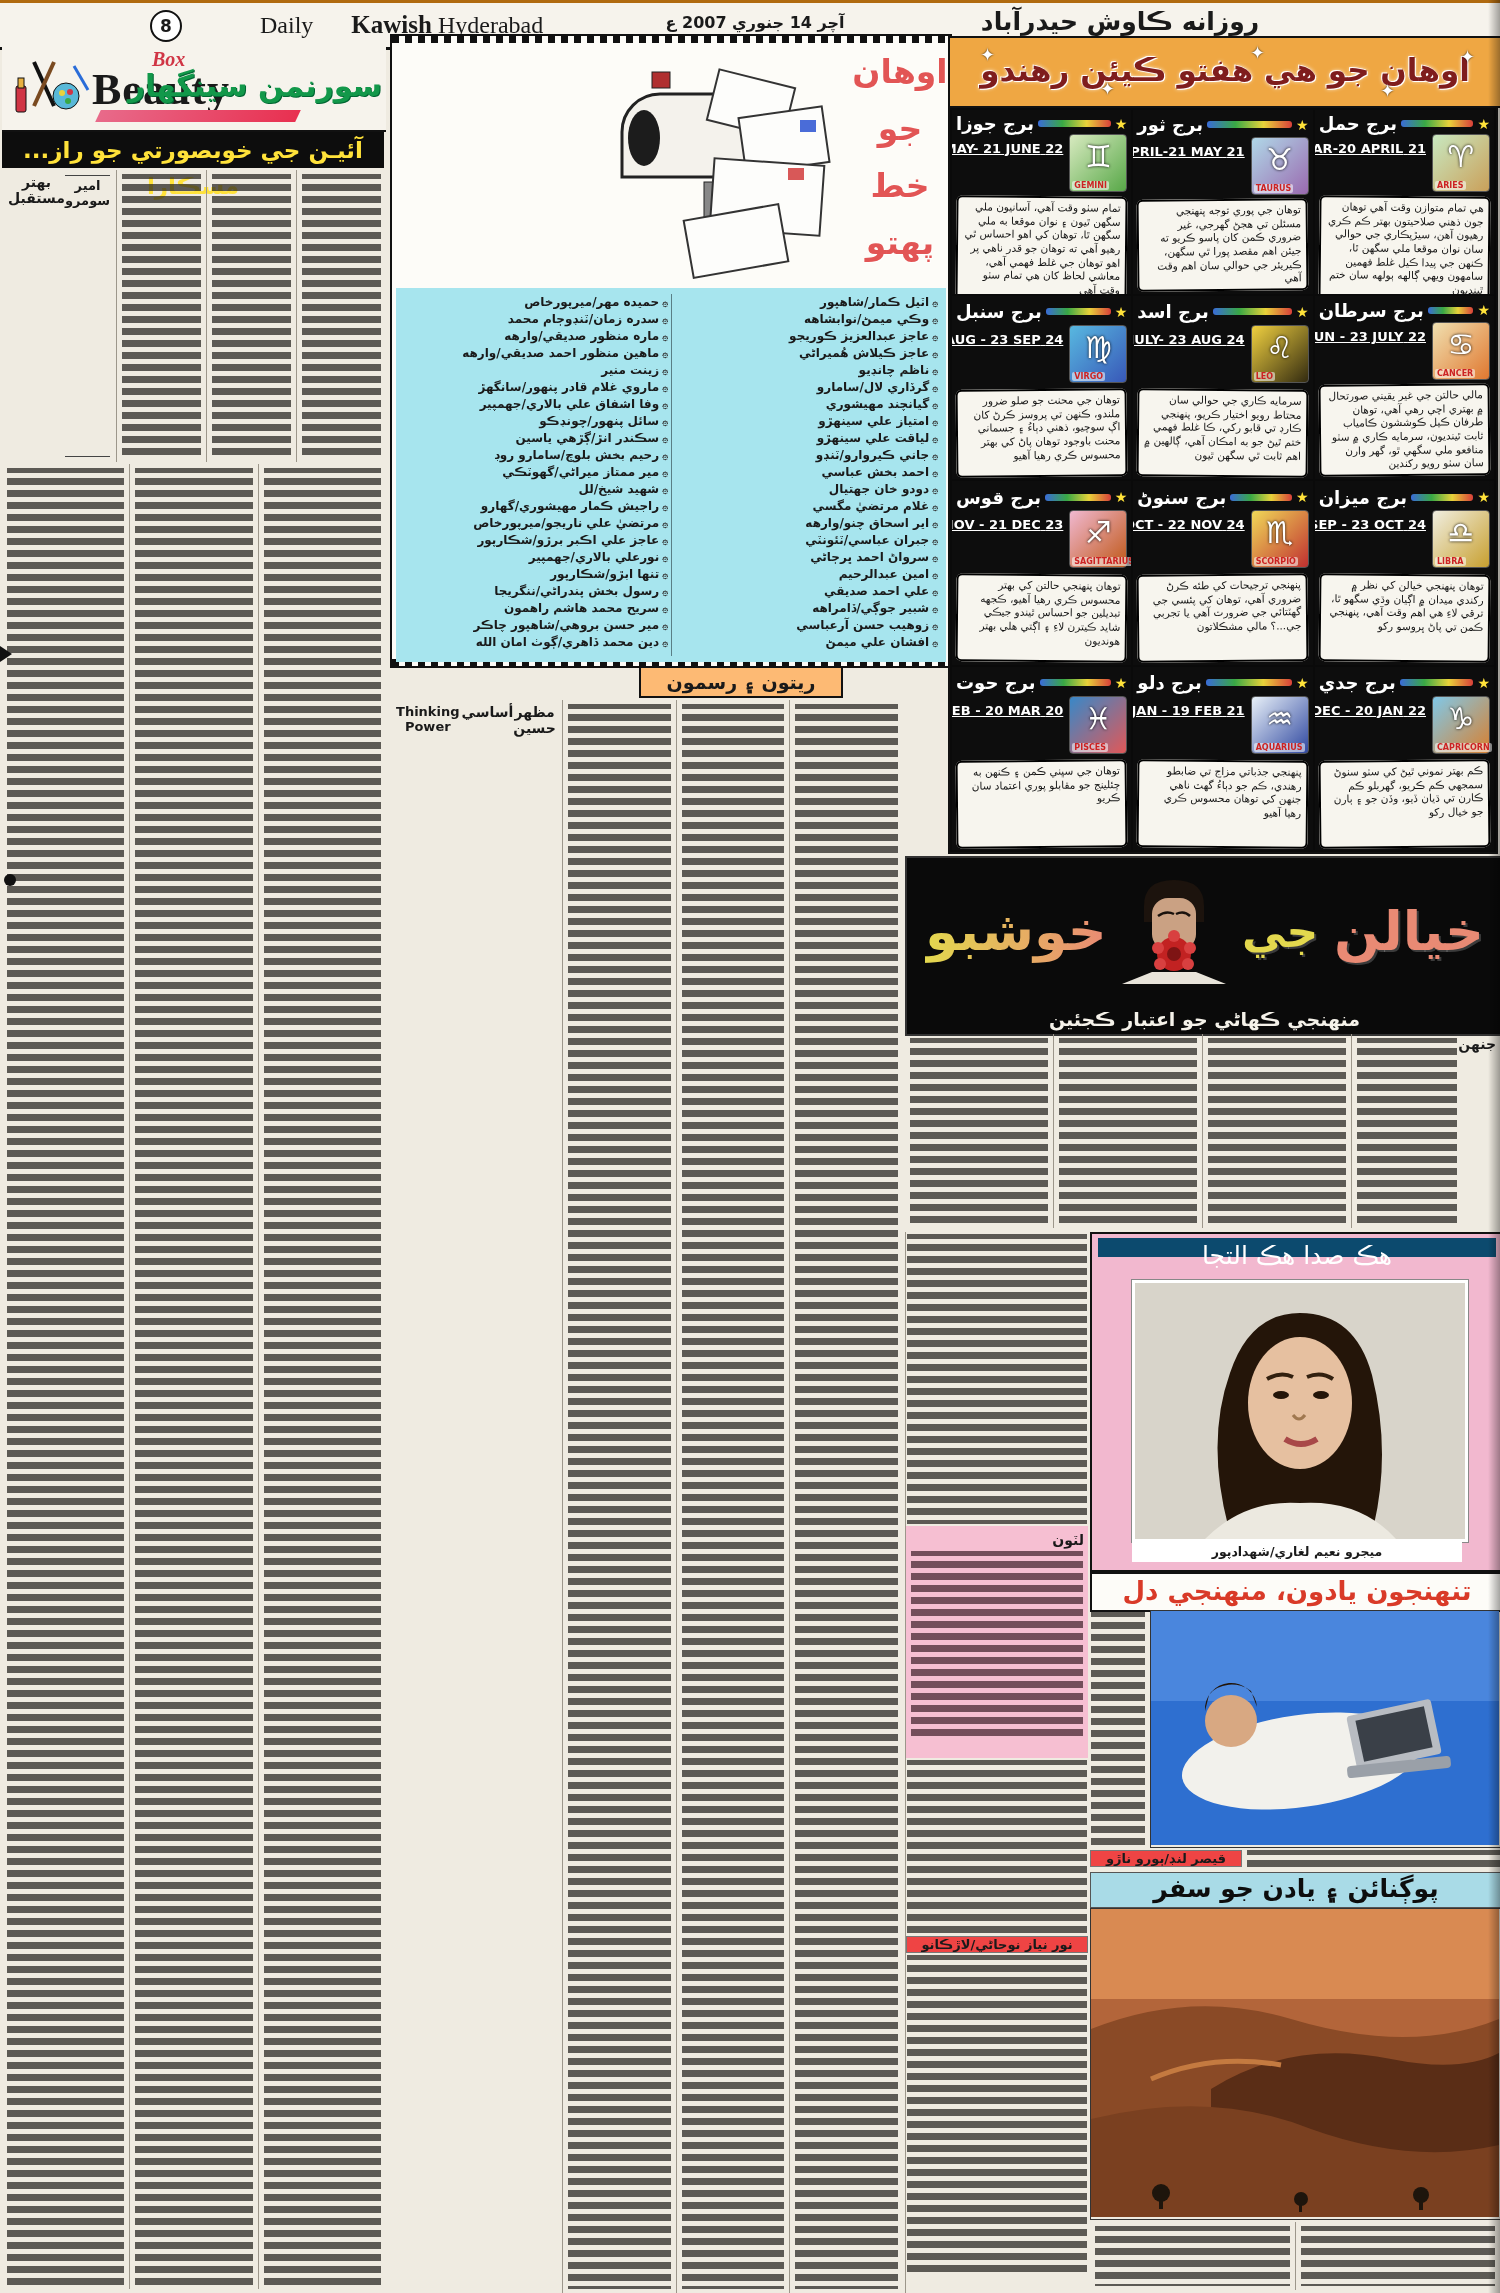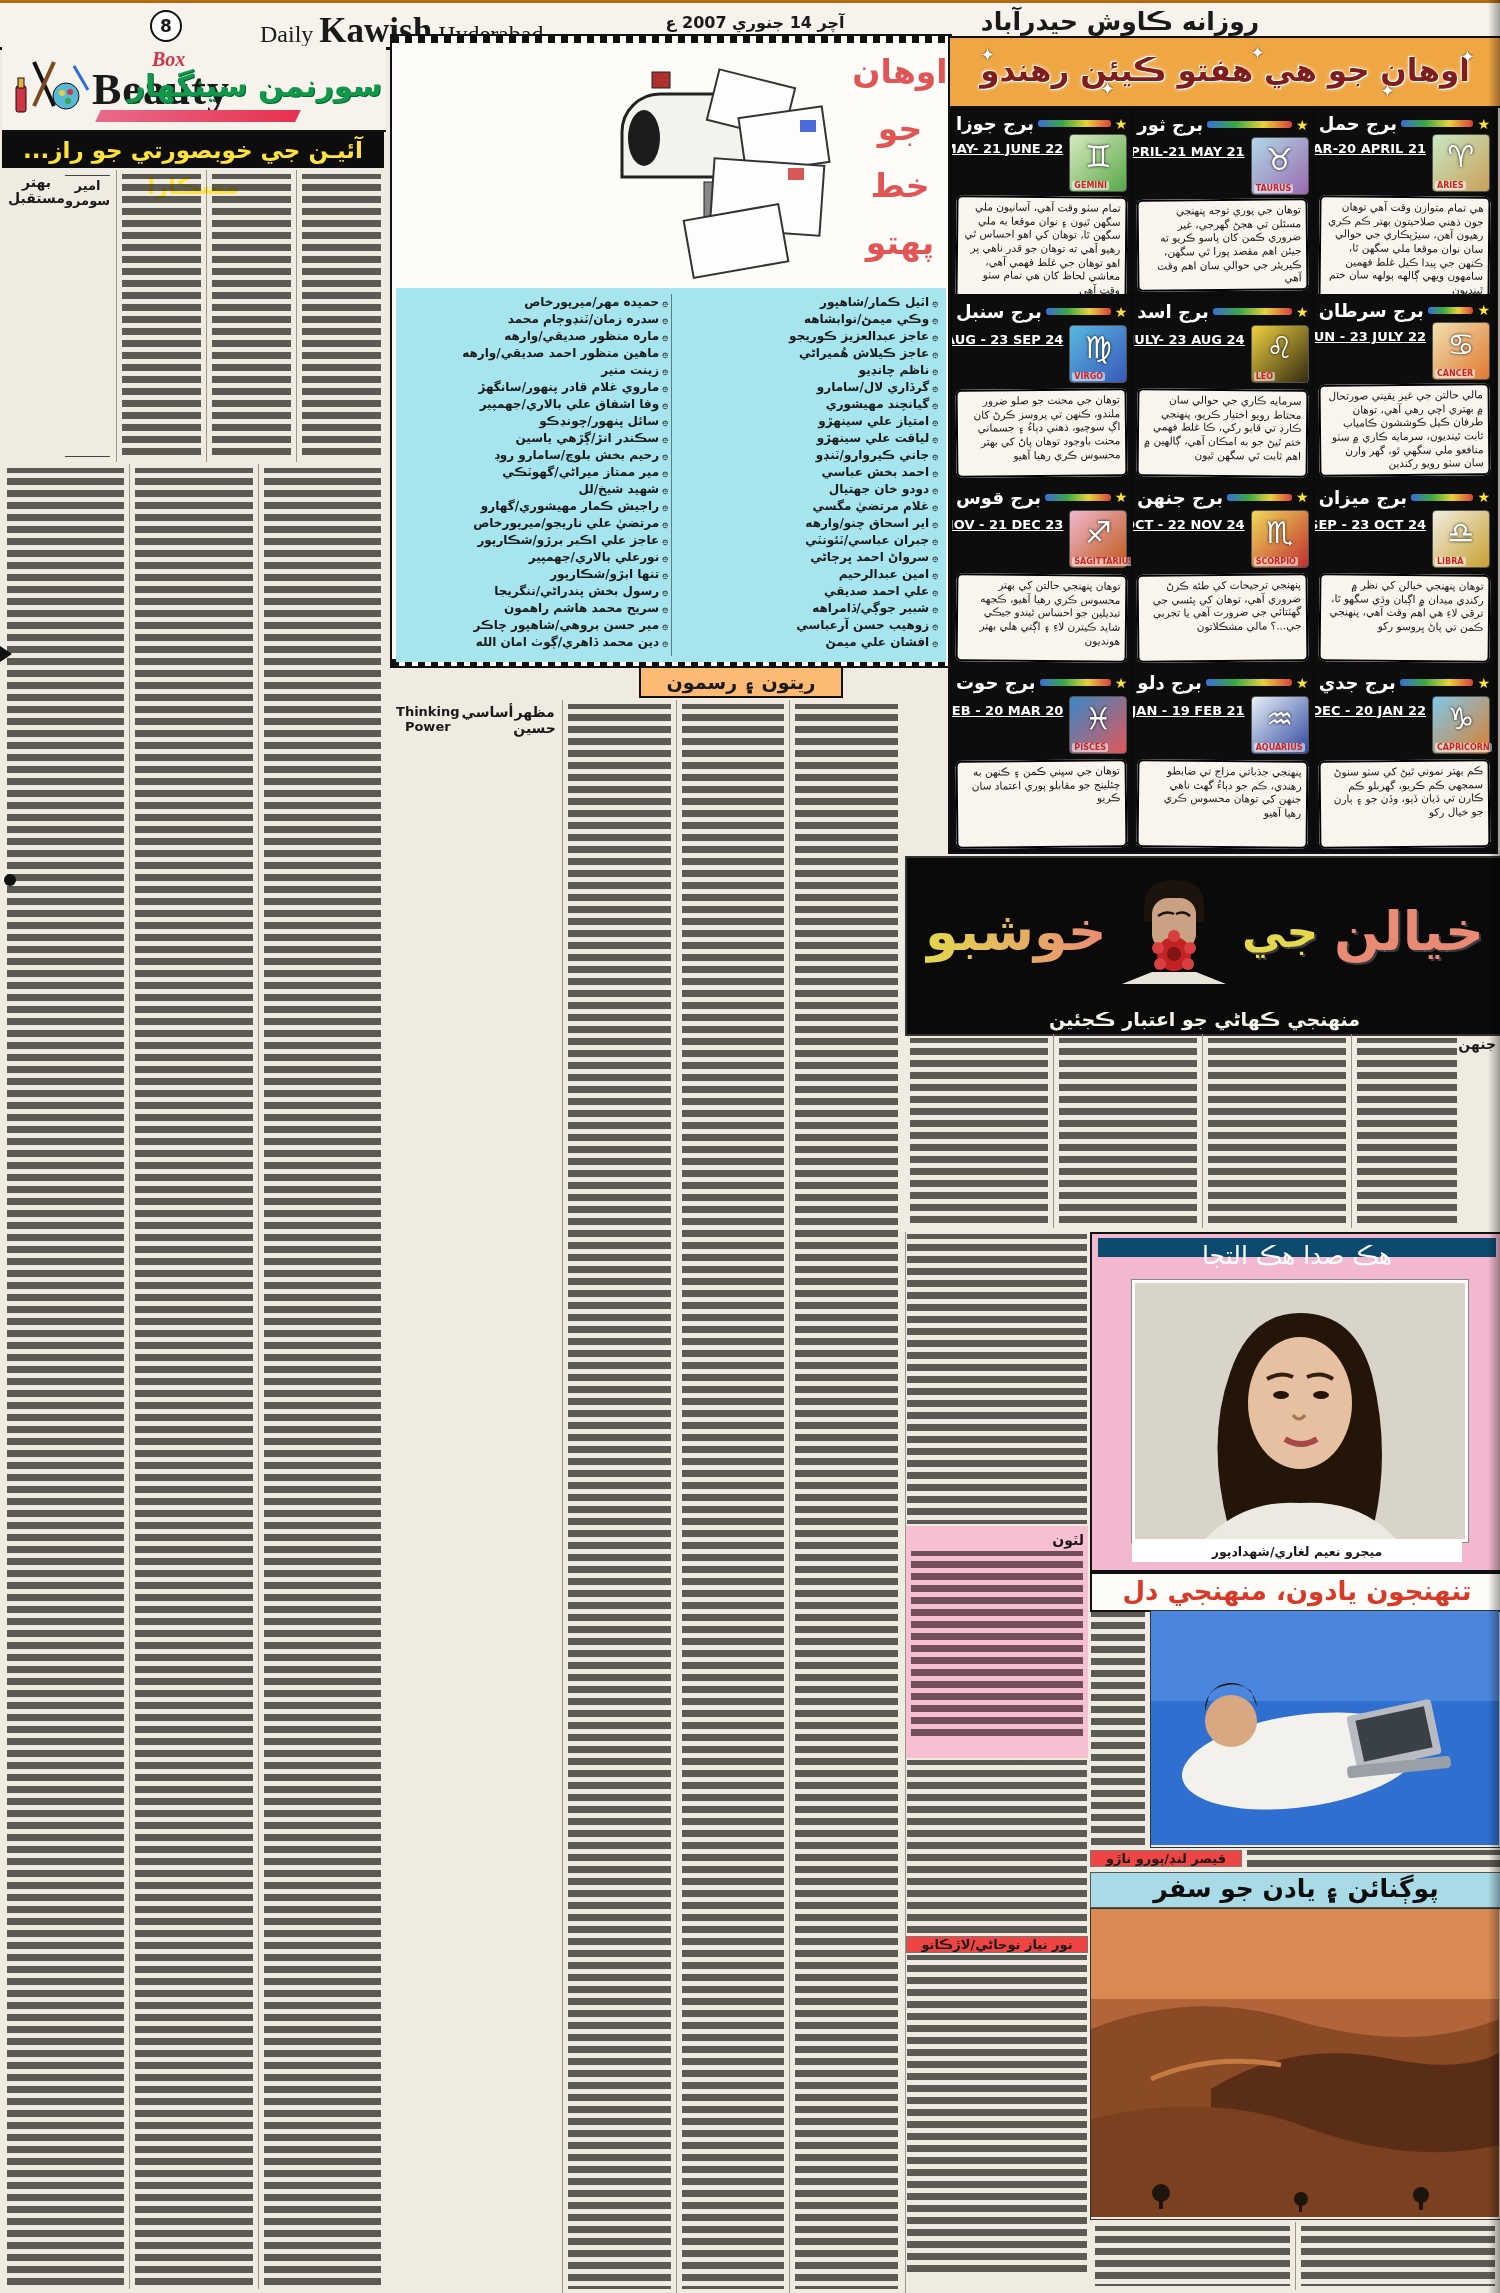--- a/index.html
+++ b/index.html
@@ -13,21 +13,21 @@
   .g.pinkink{background-image:repeating-linear-gradient(to bottom,rgba(60,30,40,.7) 0 7px,transparent 7px 12px);}
   .cols{display:flex;direction:rtl;}
   .cols>.col{flex:1;display:flex;flex-direction:row;border-left:1px solid #9c968a;padding:2px 4px;}
   .cols>.col:last-child{border-left:none;}
   .cols>.col>.g{flex:1;}
   
   .hdr{left:0;top:0;width:1500px;height:44px;background:#f6f3ec;border-top:3px solid #b06a10;border-bottom:3px solid #111;}
   .pagenum{left:150px;top:7px;width:28px;height:28px;border:2px solid #111;border-radius:50%;
            font-weight:bold;font-size:17px;text-align:center;line-height:28px;background:#fff;}
   .mast-en{left:260px;top:8px;font-family:"Liberation Serif",serif;font-size:24px;}
-  .mast-en b{font-size:35px;}
+  .mast-en b{font-size:25px;margin-left:32px;}
   .hdate{left:650px;top:10px;width:210px;font-size:16px;text-align:center;font-weight:bold;}
   .mast-ur{left:980px;top:4px;width:280px;font-size:25px;font-weight:bold;text-align:center;}
   
   .bhead{left:2px;top:46px;width:384px;height:84px;background:#f6f3ec;border-bottom:2px solid #111;}
   .bword{left:90px;top:18px;font-family:"Liberation Serif",serif;font-weight:bold;font-size:44px;letter-spacing:1px;}
   .bswash{left:96px;top:64px;width:200px;height:12px;background:linear-gradient(90deg,#e86a8a,#e83050);transform:skewX(-25deg);}
   .bbox{left:150px;top:2px;font-family:"Liberation Serif",serif;font-style:italic;color:#d03545;font-size:20px;font-weight:bold;}
   .bsd{right:4px;top:22px;color:#12984a;font-size:30px;font-weight:bold;text-shadow:1px 1px 0 #063;}
   .bheadline{left:2px;top:132px;width:382px;height:36px;background:#0d0d0d;color:#ffe23a;
              font-size:23px;font-weight:bold;text-align:center;line-height:36px;}
@@ -342,21 +342,21 @@
             <span class="zen">LIBRA</span>
           </div>
           <div class="zdatewrap"><span class="zdate">24 SEP - 23 OCT</span></div>
         </div>
         <div class="zscroll rtl">توهان پنهنجي خيالن کي نظر ۾ رکندي ميدان ۾ اڳيان وڌي سگهو ٿا، ترقي لاءِ هي اهم وقت آهي، پنهنجي ڪمن تي پاڻ ڀروسو رکو</div>
       </div>
       <div class="zcell">
         <div class="ztitle">
           <span class="zstar">★</span>
           <span class="zswash"></span>
-          <span class="zname">برج جنهن</span>
+          <span class="zname">برج سنوڻ</span>
         </div>
         <div class="zrow">
           <div class="zart" style="background: linear-gradient(135deg, rgb(240, 216, 88), rgb(192, 48, 48));">
             <span class="zglyph">♏</span>
             <span class="zen">SCORPIO</span>
           </div>
           <div class="zdatewrap"><span class="zdate">24 OCT - 22 NOV</span></div>
         </div>
         <div class="zscroll rtl">پنهنجي ترجيحات کي طئه ڪرڻ ضروري آهي، توهان کي پئسي جي گهٽتائي جي ضرورت آهي يا تجربي جي...؟ مالي مشڪلاتون</div>
       </div>

